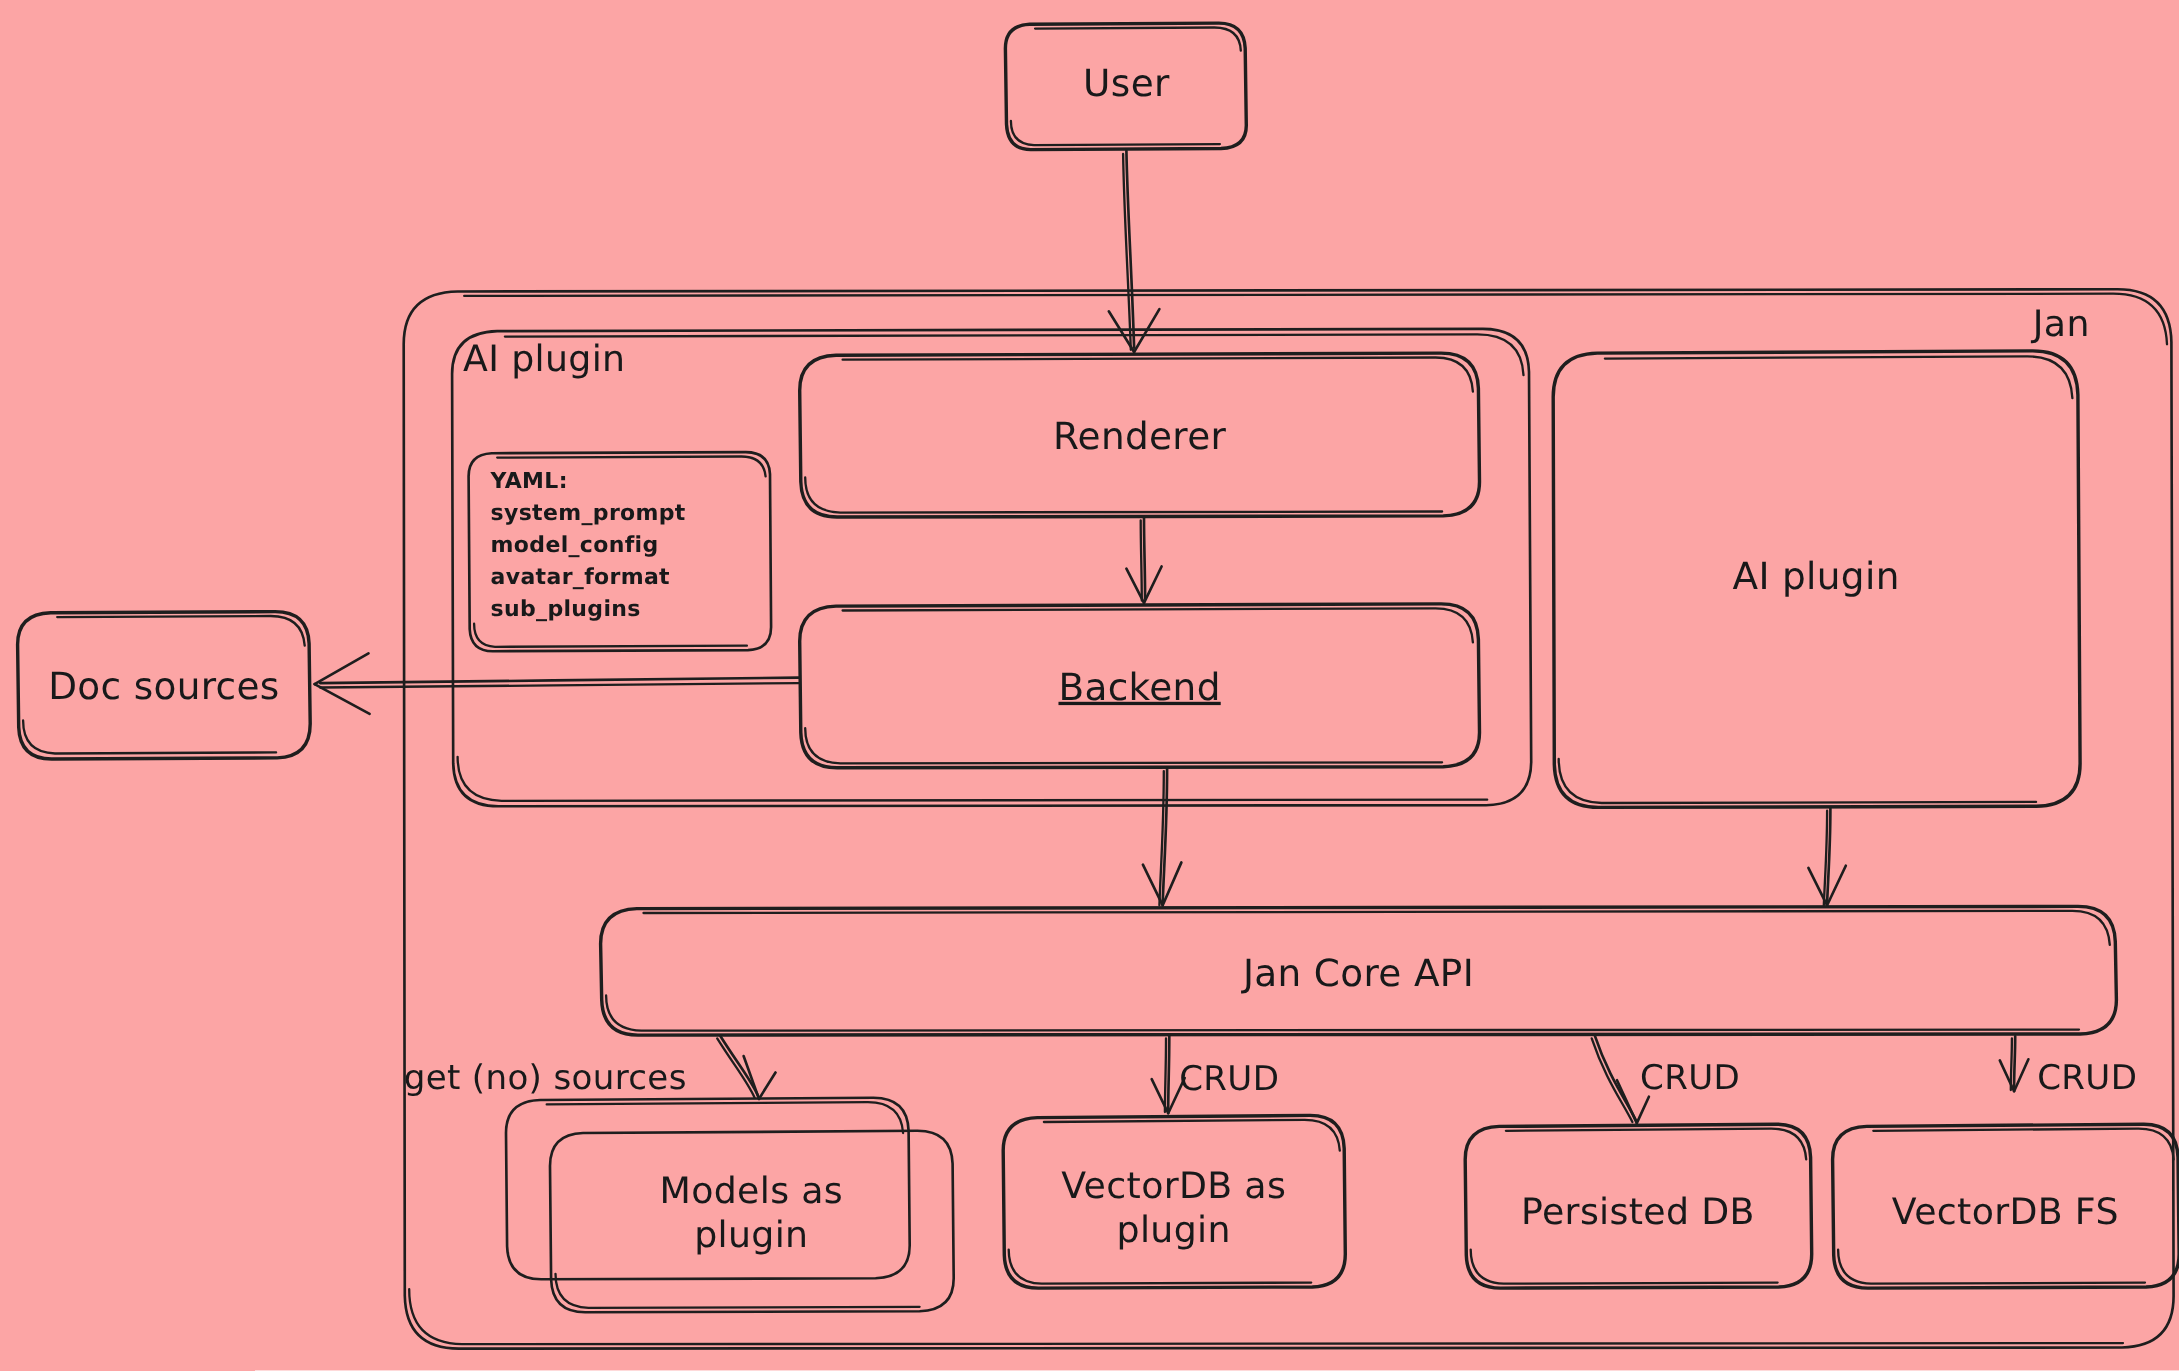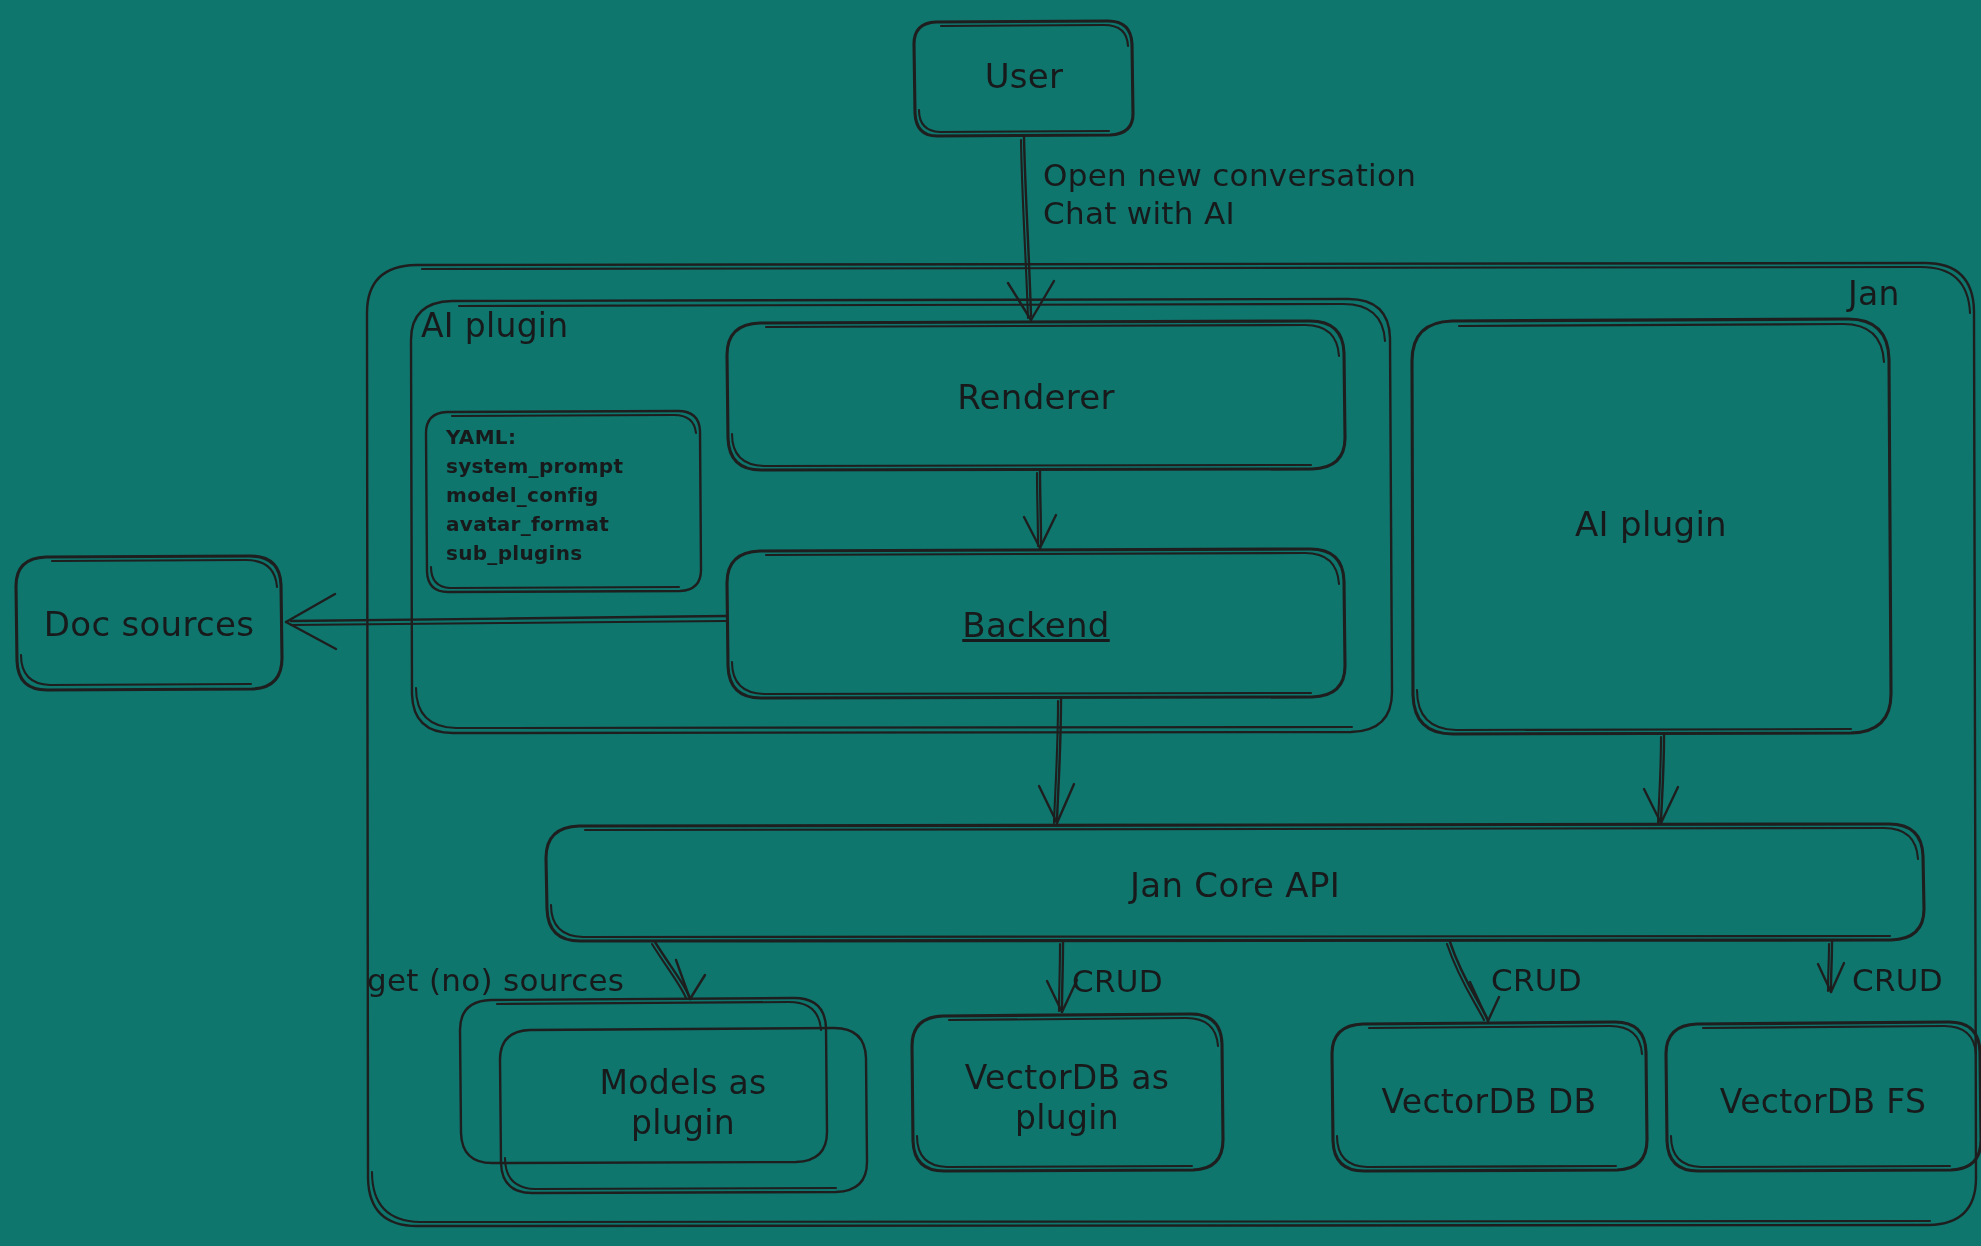--- a/index.html
+++ b/index.html
@@ -5,21 +5,21 @@
 <style>
   html, body {
     margin: 0;
     padding: 0;
     background: #ffffff;
   }
   #canvas {
     position: relative;
     width: 1981px;
     height: 1246px;
-    background: #0f766e;
+    background: #fca5a5;
     font-family: "DejaVu Sans", sans-serif;
     overflow: hidden;
   }
   #sketch {
     position: absolute;
     top: 0; left: 0;
     width: 1981px;
     height: 1246px;
   }
   .lbl {
@@ -193,22 +193,20 @@
     <g>
       <path class="s2" d="M1832,942 C1832,960 1831,972 1831,989"></path>
       <path class="thin" d="M1829,944 C1829,962 1828,974 1828,991"></path>
       <path class="s2" d="M1818,964 L1831,992"></path>
       <path class="s2" d="M1844,963 L1831,992"></path>
     </g>
   </svg>
 
   <div class="lbl node-label ctr" style="left:1024px; top:56px;">User</div>
 
-  <div class="lbl edge-label" style="left:1043px; top:157px;">Open new conversation
-Chat with AI</div>
 
   <div class="lbl group-label" style="left:421px; top:306px;">AI plugin</div>
 
   <div class="lbl group-label" style="left:1848px; top:274px;">Jan</div>
 
   <div class="lbl node-label ctr" style="left:1036px; top:377px;">Renderer</div>
 
   <div class="lbl node-label ctr" style="left:1036px; top:605px;text-decoration:underline;">Backend</div>
 
   <div class="lbl yaml-label" style="left:446px; top:423px;font-weight:bold;">YAML:
@@ -230,17 +228,17 @@
   <div class="lbl edge-label" style="left:1491px; top:962px;">CRUD</div>
 
   <div class="lbl edge-label" style="left:1852px; top:962px;">CRUD</div>
 
   <div class="lbl node-label-2 ctr" style="left:683px; top:1063px;text-align:center;">Models as
 plugin</div>
 
   <div class="lbl node-label-2 ctr" style="left:1067px; top:1058px;">VectorDB as
 plugin</div>
 
-  <div class="lbl node-label-2 ctr" style="left:1489px; top:1082px;">VectorDB DB</div>
+  <div class="lbl node-label-2 ctr" style="left:1489px; top:1082px;">Persisted DB</div>
 
   <div class="lbl node-label-2 ctr" style="left:1823px; top:1082px;">VectorDB FS</div>
 
 </div>
 
 </body></html>

